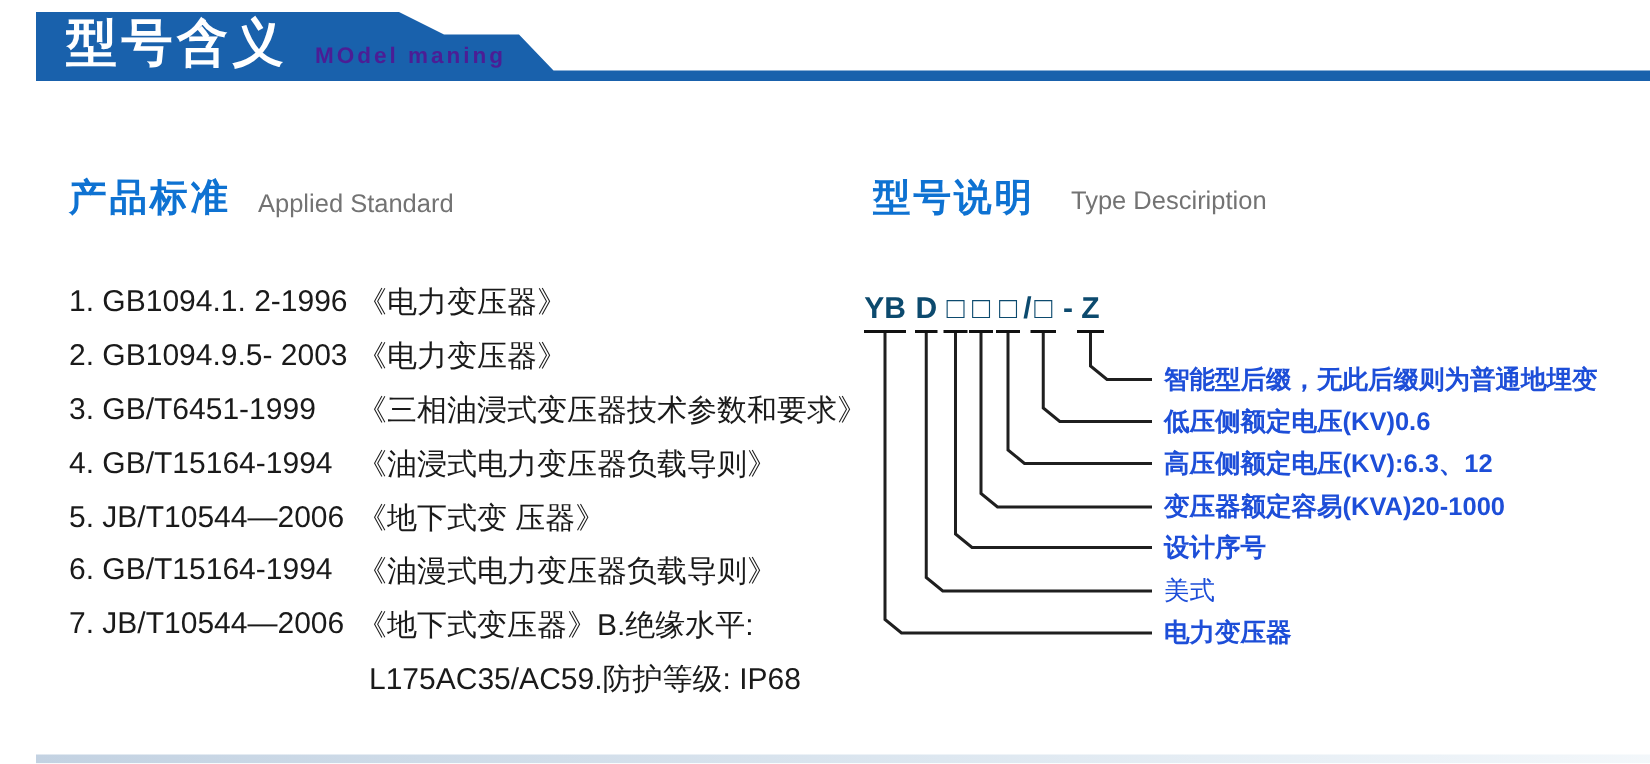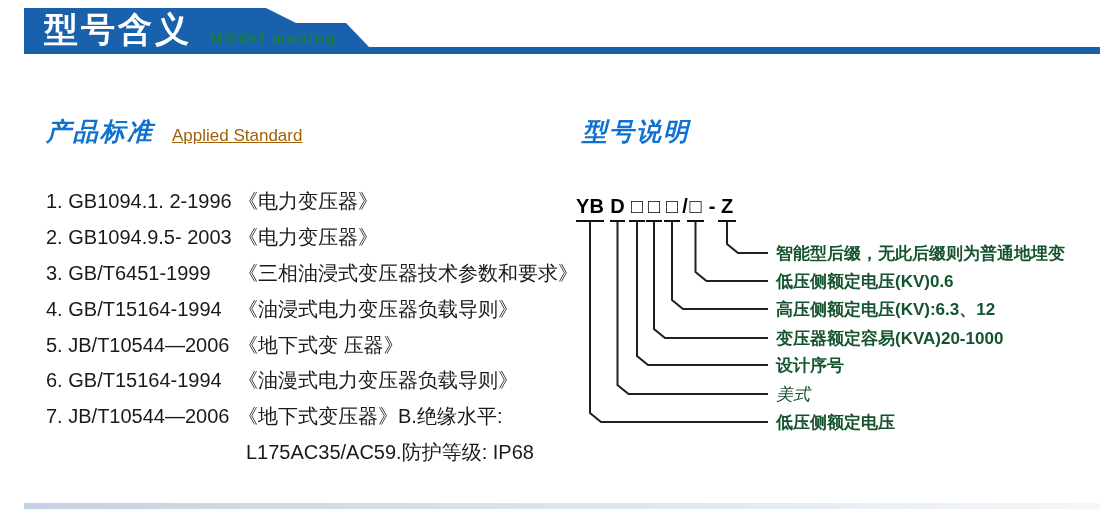--- a/index.html
+++ b/index.html
@@ -7,49 +7,49 @@
     position:relative;width:1100px;height:509px;background:#ffffff;overflow:hidden;
     font-family:"Liberation Sans","DejaVu Sans",sans-serif;color:#1a1a1a;margin-left:24px;
   }
   
   .header-svg{position:absolute;left:0;top:0;width:1100px;height:60px;}
   .header-title{
     position:absolute;left:20px;top:8px;font-size:34px;font-weight:bold;color:#ffffff;
     letter-spacing:3px;line-height:42px;white-space:nowrap;
   }
   .header-sub{
-    position:absolute;left:186px;top:29px;font-size:15px;font-weight:bold;color:#15803d;
+    position:absolute;left:186px;top:29px;font-size:15px;font-weight:bold;color:#4c1d95;
     letter-spacing:2px;white-space:nowrap;
   }
   
   .sec-head-zh{
-    position:absolute;font-size:25px;font-weight:bold;color:#0e72d2;letter-spacing:2px;white-space:nowrap;font-style:italic;
+    position:absolute;font-size:25px;font-weight:bold;color:#0e72d2;letter-spacing:2px;white-space:nowrap;
   }
   .sec-head-en{
-    position:absolute;font-size:17px;color:#a16207;white-space:nowrap;text-decoration:underline;
+    position:absolute;font-size:17px;color:#737373;white-space:nowrap;
   }
   
   .std-list{position:absolute;left:22px;top:184px;width:530px;}
   .std-row{display:flex;height:35.8px;align-items:center;font-size:20px;white-space:nowrap;}
   .std-code{width:192px;flex:0 0 192px;}
   .std-title{flex:1;}
   
   .code-seg{
     position:absolute;top:194px;height:26px;text-align:center;
-    font-size:20px;font-weight:bold;line-height:24px;color:#000000;white-space:nowrap;
+    font-size:20px;font-weight:bold;line-height:24px;color:#0c4a6e;white-space:nowrap;
   }
   .seg-underlined{border-bottom:2px solid #111111;}
   
   .diagram-svg{position:absolute;left:0;top:0;width:1100px;height:509px;pointer-events:none;}
   
   .diag-label{
     position:absolute;left:752px;transform:translateY(-50%);
-    font-size:17px;font-weight:bold;color:#14532d;white-space:nowrap;
+    font-size:17px;font-weight:bold;color:#1d4ed8;white-space:nowrap;
   }
-  .diag-label.light{font-weight:normal;font-style:italic;}
+  .diag-label.light{font-weight:normal;}
   
   .bottom-strip{
     position:absolute;left:0;bottom:0;width:1100px;height:6px;
     background:linear-gradient(90deg,#c3d2e2 0%,#dde7f0 55%,#f4f8fb 100%);
   }
 </style>
 </head>
 <body>
 
 <div class="page">
@@ -57,20 +57,21 @@
   <svg class="header-svg" viewBox="0 0 1100 60">
     <polygon points="0,8 242,8 272,23 322,23 345,47 1100,47 1100,54 0,54" fill="#1961ac"></polygon>
   </svg>
   <div class="header-title">型号含义</div>
   <div class="header-sub">MOdel maning</div>
 
   <div class="sec-head-zh" style="left:22px;top:115px;">产品标准</div>
   <div class="sec-head-en" style="left:148px;top:126px;">Applied Standard</div>
 
   <div class="sec-head-zh" style="left:558px;top:115px;">型号说明</div>
+  <div class="sec-head-en" style="left:690px;top:124px;">Type Desciription</div>
 
   <div class="std-list">
     <div class="std-row">
       <span class="std-code">1. GB1094.1. 2-1996</span>
       <span class="std-title">《电力变压器》</span>
     </div>
     <div class="std-row">
       <span class="std-code">2. GB1094.9.5- 2003</span>
       <span class="std-title">《电力变压器》</span>
     </div>
@@ -121,17 +122,17 @@
       <path d="M566 222 L566 413 L577 422 L744 422"></path>
     </g>
   </svg>
 
   <div class="diag-label" style="top:253px;">智能型后缀，无此后缀则为普通地埋变</div>
   <div class="diag-label" style="top:281px;">低压侧额定电压(KV)0.6</div>
   <div class="diag-label" style="top:309px;">高压侧额定电压(KV):6.3、12</div>
   <div class="diag-label" style="top:338px;">变压器额定容易(KVA)20-1000</div>
   <div class="diag-label" style="top:365px;">设计序号</div>
   <div class="diag-label light" style="top:394px;">美式</div>
-  <div class="diag-label" style="top:422px;">低压侧额定电压</div>
+  <div class="diag-label" style="top:422px;">电力变压器</div>
 
   <div class="bottom-strip"></div>
 
 </div>
 
 </body></html>

